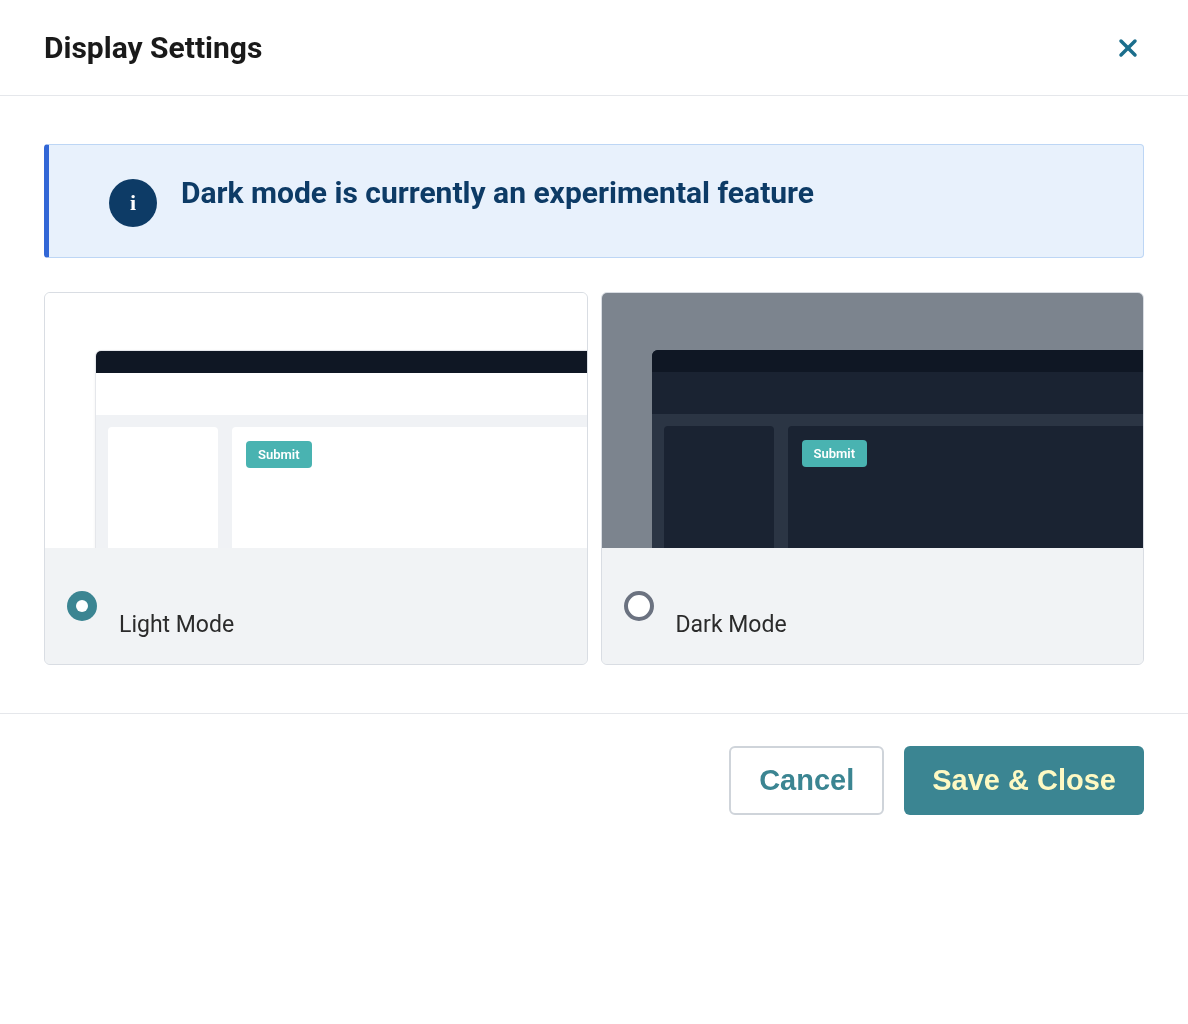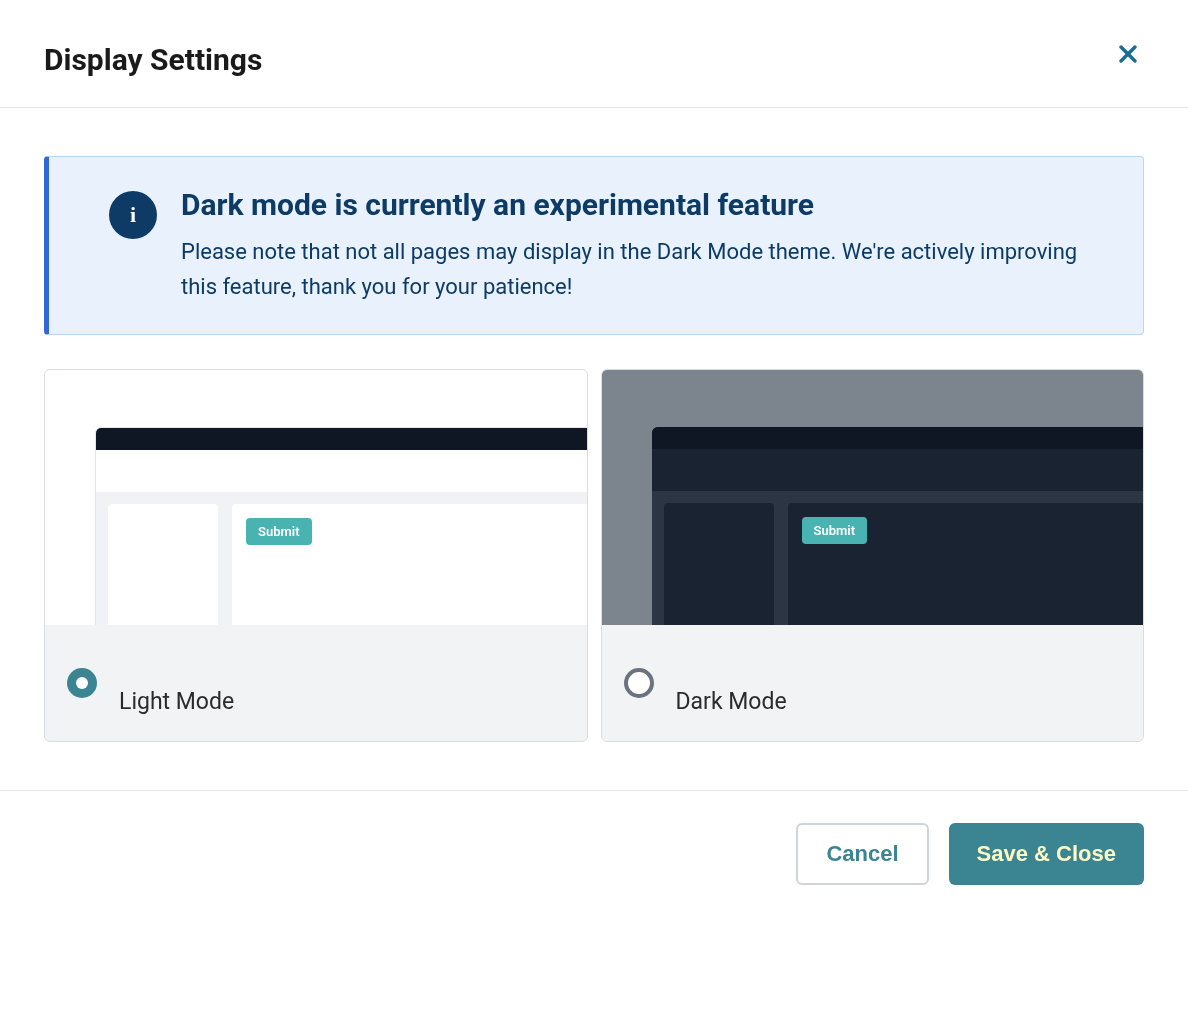--- a/index.html
+++ b/index.html
@@ -17,21 +17,20 @@
       display: flex;
       justify-content: space-between;
       align-items: center;
       padding: 30px 44px 30px 44px;
       border-bottom: 1px solid #e5e7eb;
     }
     .modal-title {
       font-size: 30px;
       font-weight: 700;
       color: #1a1a1a;
-      margin-top: 12px;
     }
     .close-btn {
       background: none;
       border: none;
       cursor: pointer;
       padding: 4px;
       color: #1b6e8c;
       display: flex;
       align-items: center;
       justify-content: center;
@@ -231,21 +230,21 @@
       margin-top: 37px;
     }
     .modal-footer {
       border-top: 1px solid #e5e7eb;
       padding: 32px 44px;
       display: flex;
       justify-content: flex-end;
       gap: 20px;
     }
     .btn {
-      font-size: 22px;
+      font-size: 29px;
       font-weight: 700;
       padding: 16px 28px;
       border-radius: 6px;
       cursor: pointer;
       border: none;
     }
     .btn-secondary {
       background: #ffffff;
       color: #3b8592;
       border: 2px solid #cfd4da;
@@ -269,21 +268,20 @@
 </div>
 
 <div class="modal-body">
 
   <div class="info-banner">
     <div class="info-icon-wrap">
       <span>i</span>
     </div>
     <div class="info-content">
       <div class="info-heading">Dark mode is currently an experimental feature</div>
-      <div class="info-text">Please note that not all pages may display in the Dark Mode theme. We're actively improving this feature, thank you for your patience!</div>
     </div>
   </div>
 
   <div class="options-row">
 
     <div class="option-card">
       <div class="option-preview preview-light">
         <div class="mock-window">
           <div class="mock-topbar"></div>
           <div class="mock-subbar"></div>

